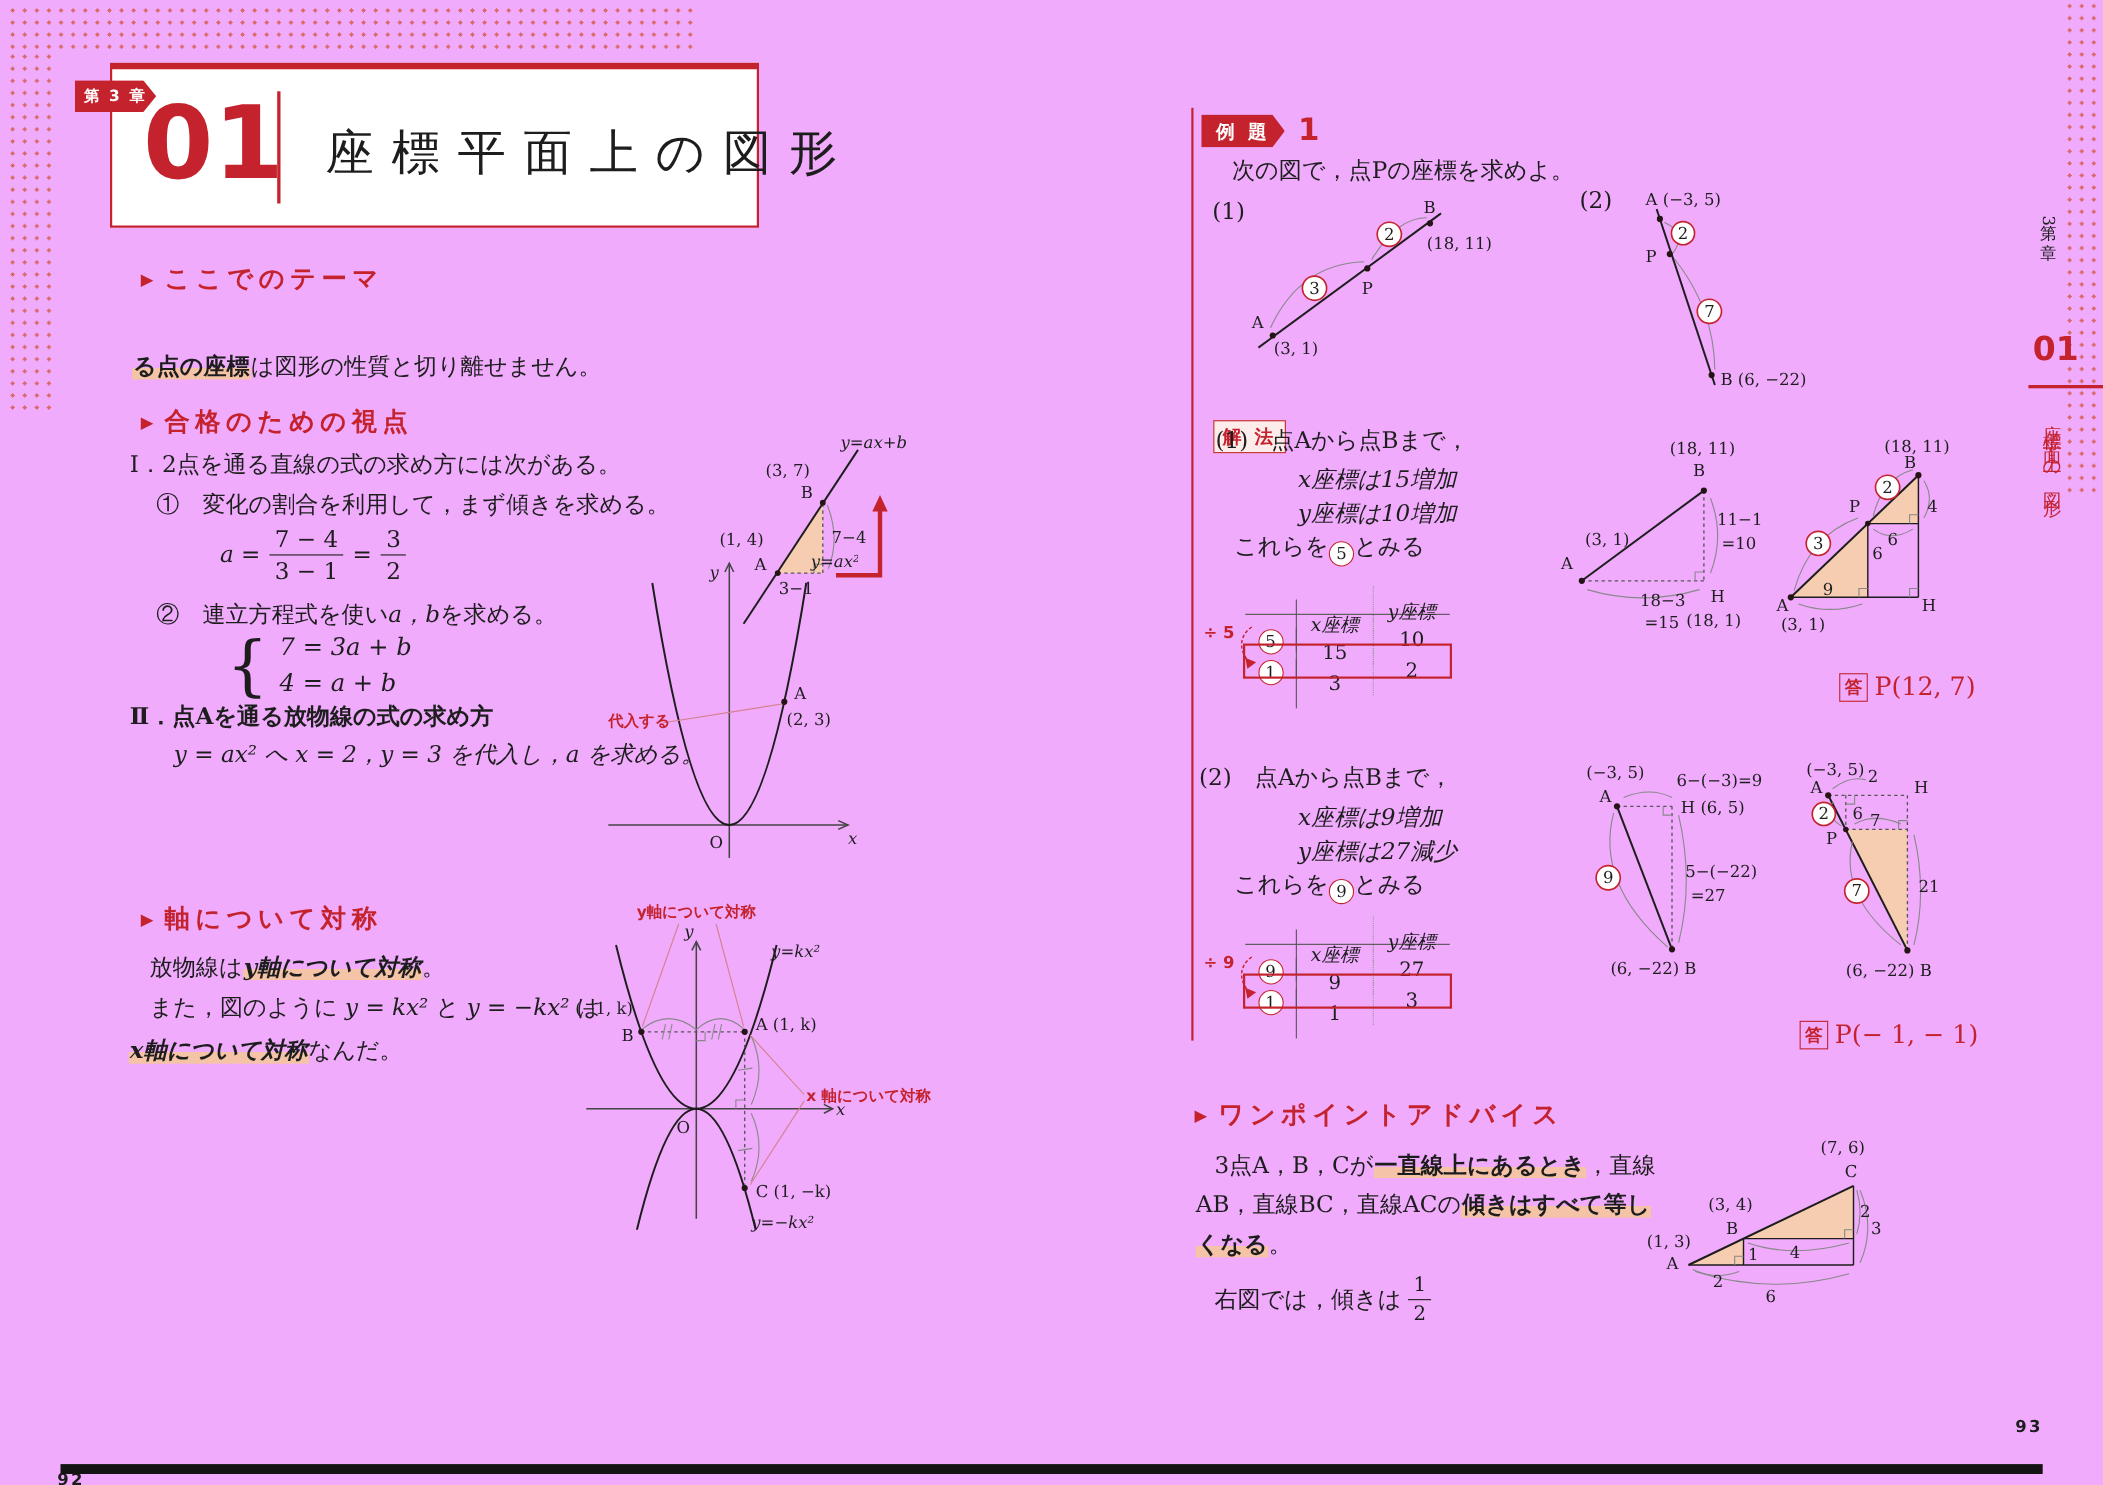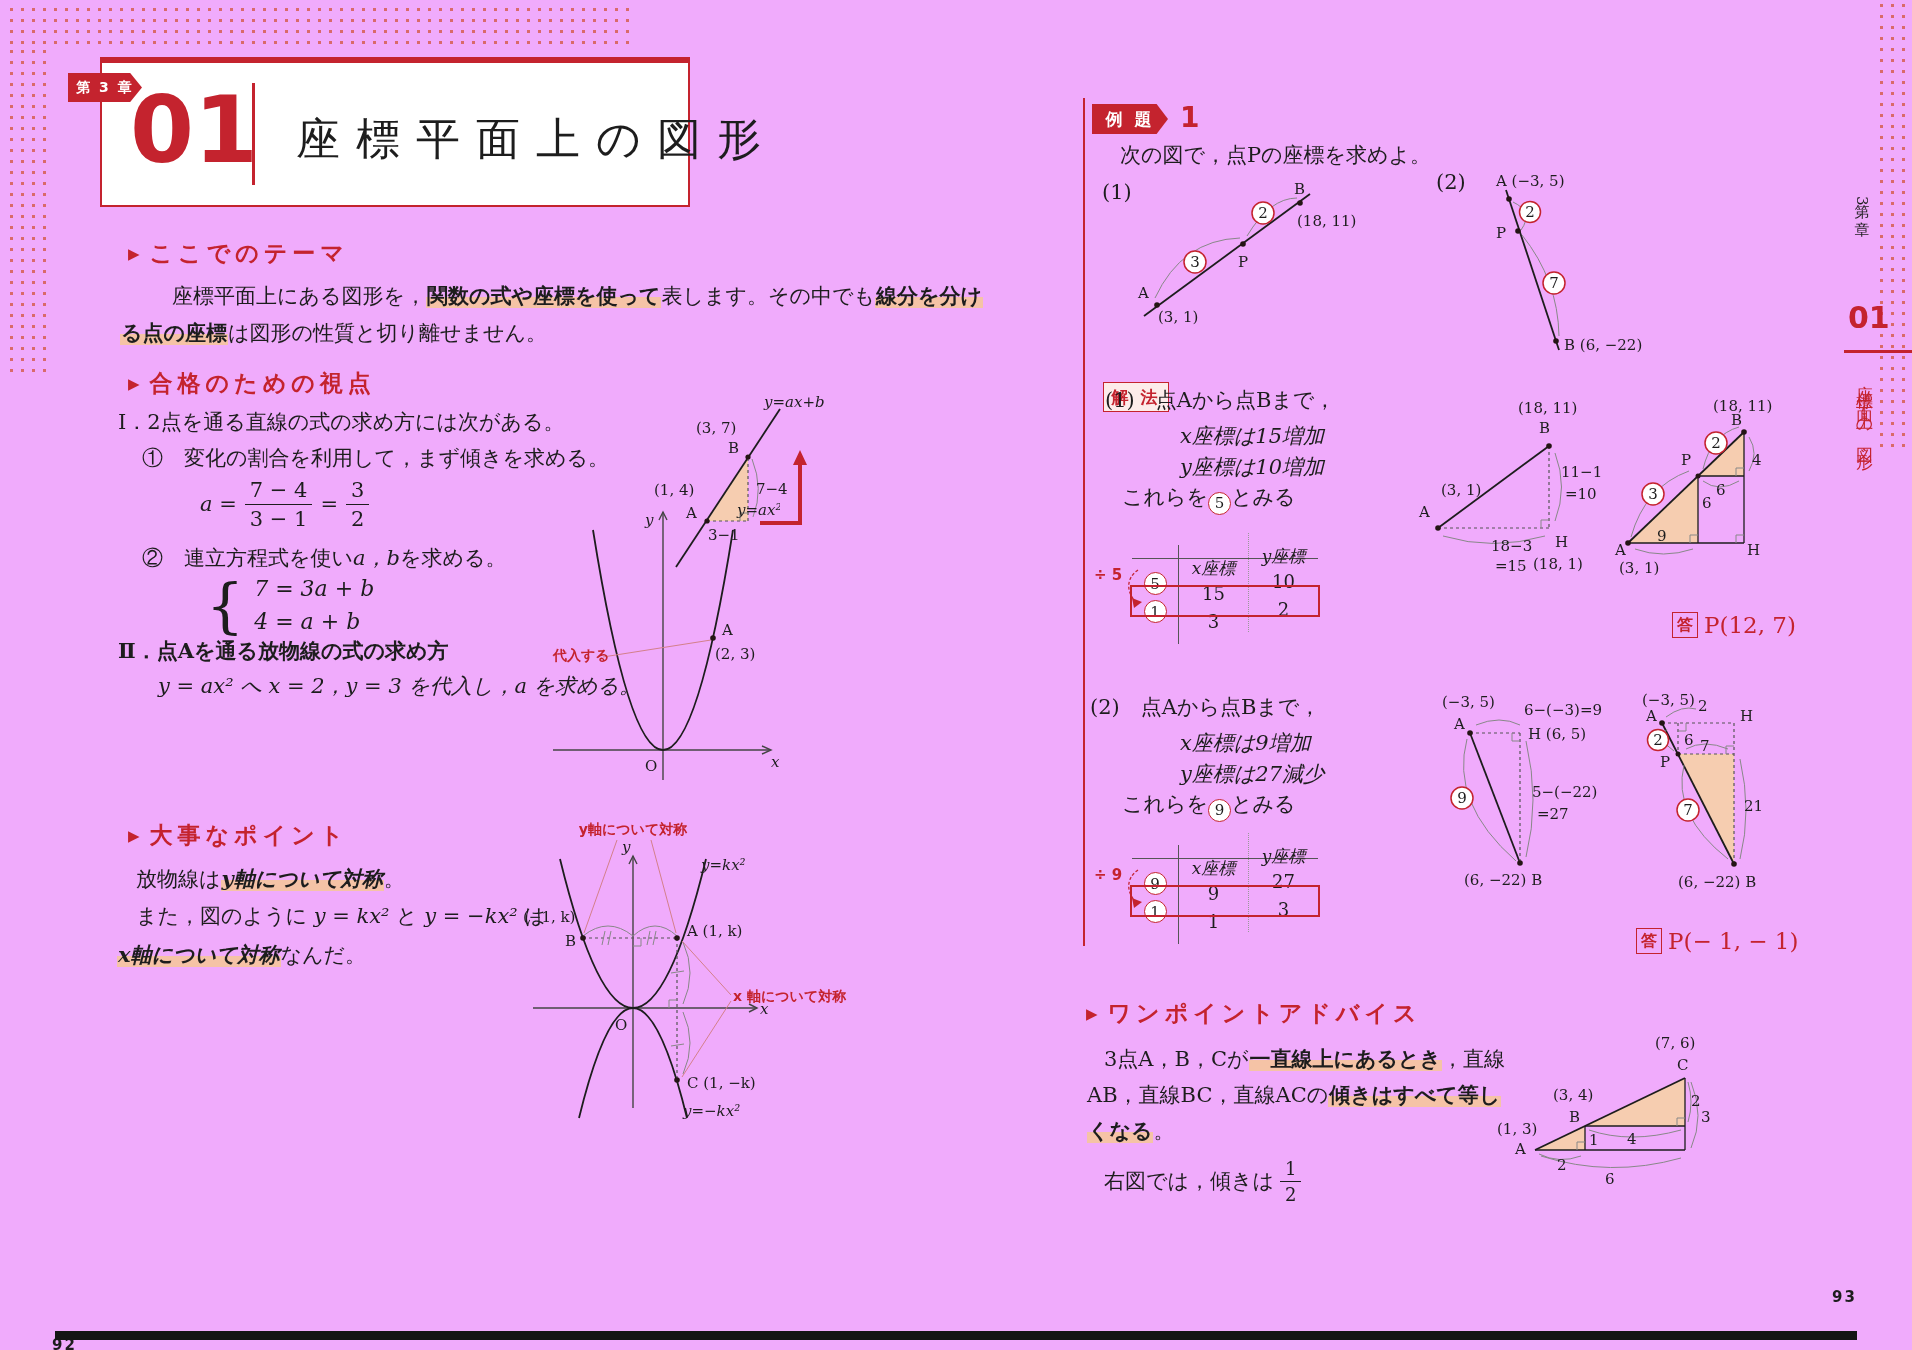--- a/index.html
+++ b/index.html
@@ -85,23 +85,20 @@
     <span>第 3 章</span>
   </div>
   <div class="abs big-num" style="left:130px;top:85px;">01</div>
   <div class="abs" style="left:252px;top:83px;width:3px;height:102px;background:var(--acc);"></div>
   <div class="abs main-title" style="left:296px;top:110px;">座標平面上の図形</div>
 
   <div class="abs sec-hd" style="left:128px;top:238px;">
     <span class="tri">▶</span>
     <span class="t">ここでのテーマ</span>
   </div>
-  <div class="abs bt" style="left:120px;top:285px;">
-    <span style="display:inline-block;width:52px;"></span><span>座標平面上にある図形を，</span><span class="hl">関数の式や座標を使って</span><span>表します。その中でも</span><span class="hl">線分を分け</span>
-  </div>
   <div class="abs bt" style="left:120px;top:322px;">
     <span class="hl">る点の座標</span><span>は図形の性質と切り離せません。</span>
   </div>
 
   <div class="abs sec-hd" style="left:128px;top:368px;">
     <span class="tri">▶</span>
     <span class="t">合格のための視点</span>
   </div>
   <div class="abs bt" style="left:118px;top:412px;">Ⅰ．2点を通る直線の式の求め方には次がある。</div>
   <div class="abs bt" style="left:142px;top:448px;">①　変化の割合を利用して，まず傾きを求める。</div>
@@ -162,21 +159,21 @@
     <text class="it" x="100" y="40">y</text>
     <text class="it" x="226" y="282">x</text>
     <text x="100" y="286">O</text>
     <text x="177" y="150">A</text>
     <text x="170" y="174">(2, 3)</text>
     <text class="redtxt" x="8" y="175">代入する</text>
   </svg>
 
   <div class="abs sec-hd" style="left:128px;top:820px;">
     <span class="tri">▶</span>
-    <span class="t">大事なポイント</span>
+    <span class="t">軸について対称</span>
   </div>
   <div class="abs bt" style="left:136px;top:868px;">
     <span>放物線は</span><span class="hl mi">y軸について対称</span><span>。</span>
   </div>
   <div class="abs bt" style="left:136px;top:906px;">
     <span>また，図のように </span><span class="mi">y = kx²</span><span> と </span><span class="mi">y = −kx²</span><span> は</span>
   </div>
   <div class="abs bt" style="left:117px;top:944px;">
     <span class="hl mi">x軸について対称</span><span>なんだ。</span>
   </div>

